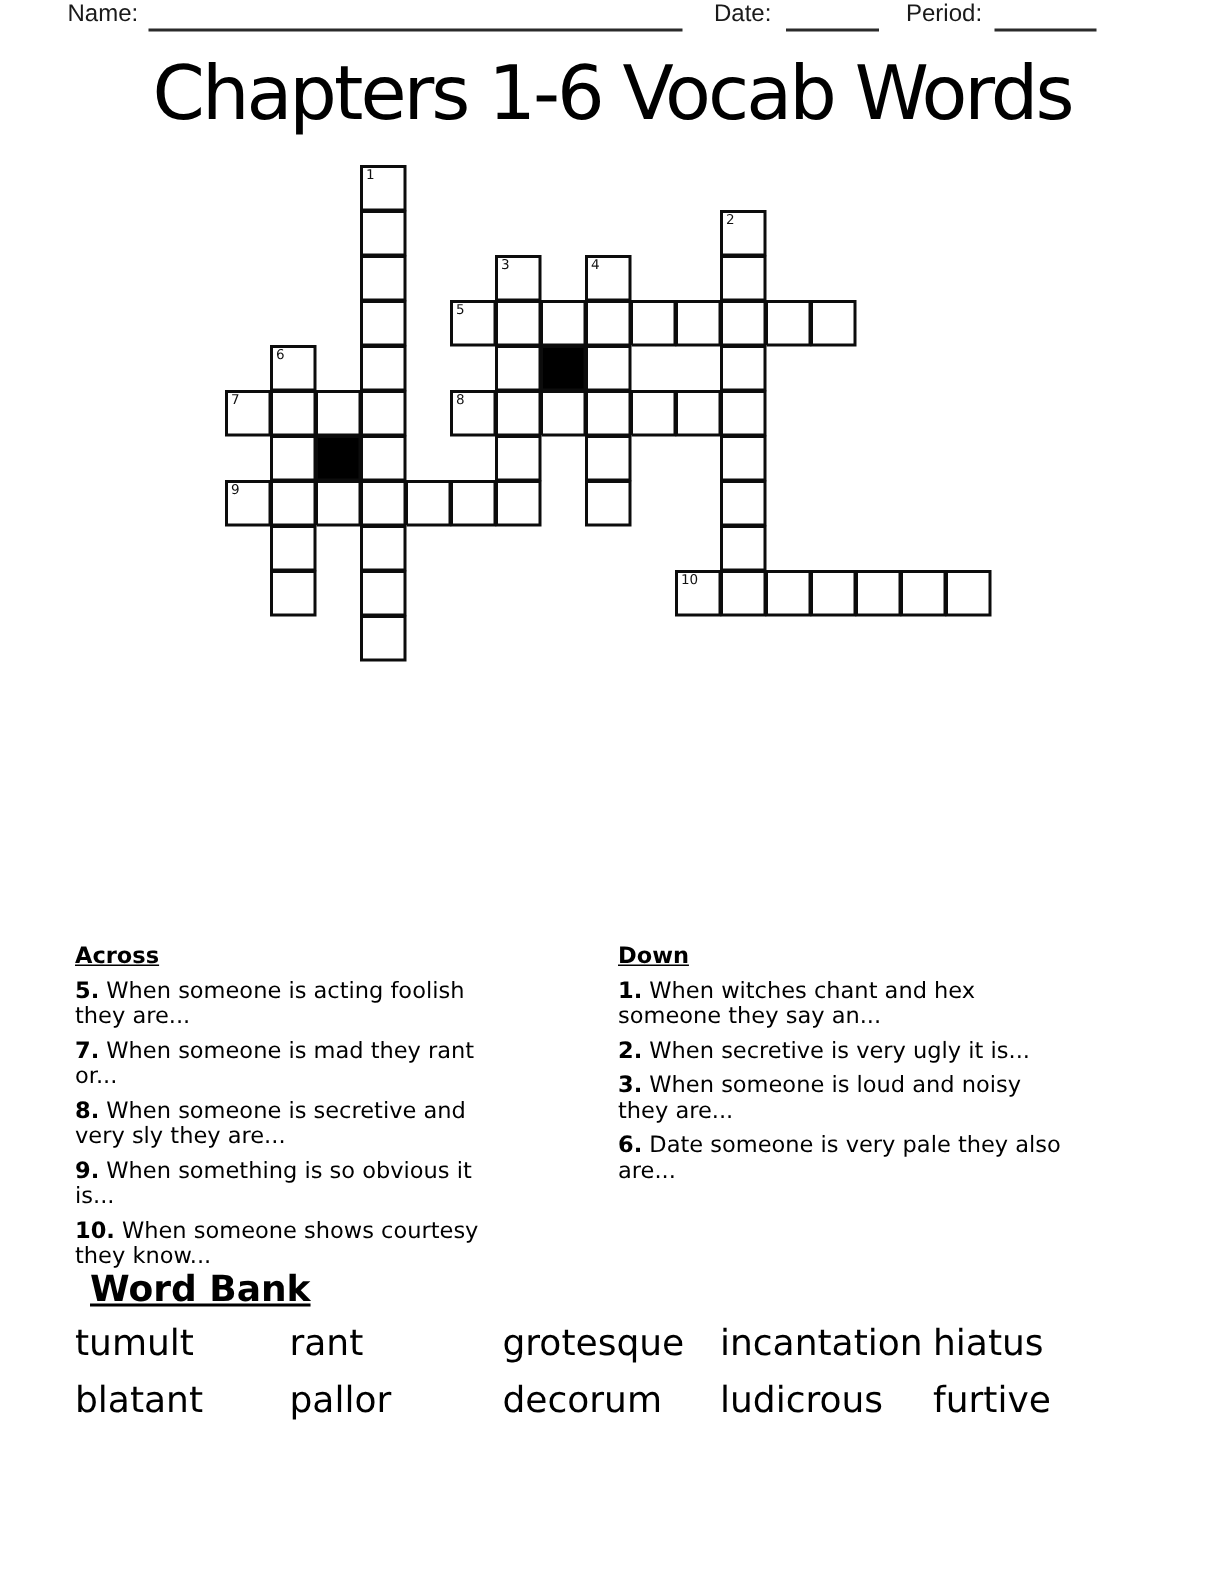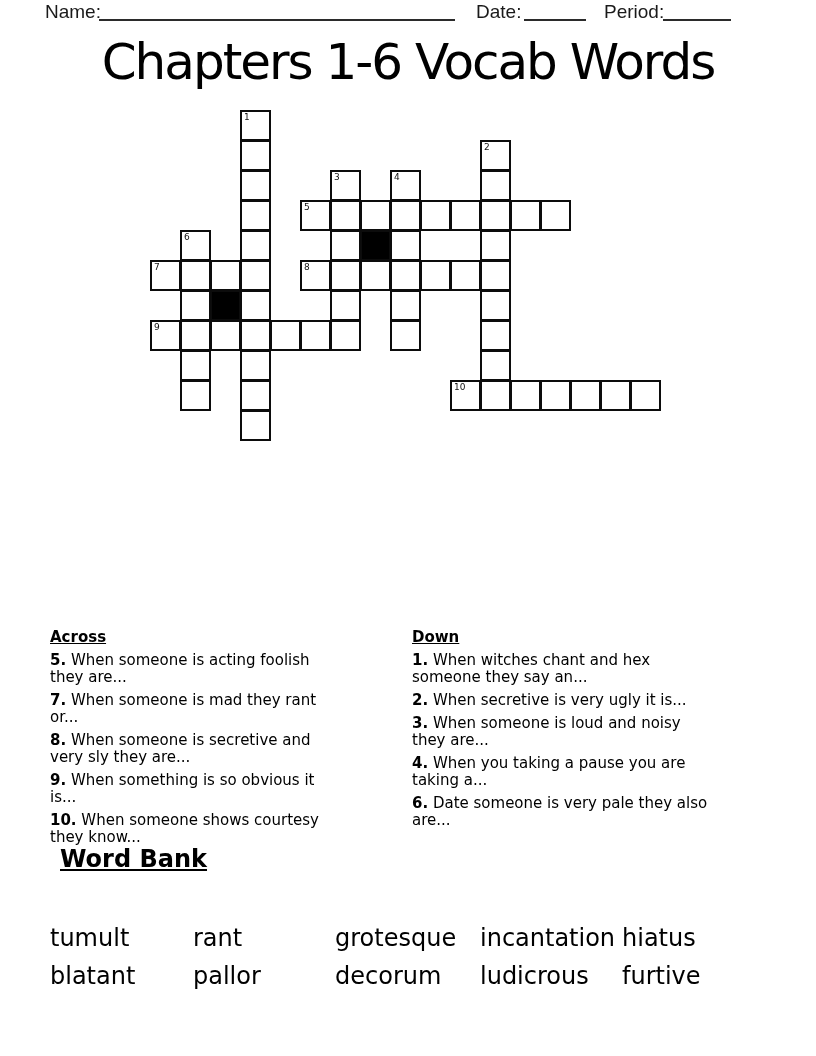--- a/index.html
+++ b/index.html
@@ -1,41 +1,41 @@
 <!DOCTYPE html>
 <html><head>
 <meta charset="utf-8">
 <style>
   html,body{margin:0;padding:0;}
   body{
     width:816px;height:1056px;background:#ffffff;color:#000;
     font-family:"DejaVu Sans",sans-serif;position:relative;overflow:hidden;
   }
   
-  .hdr-label{position:absolute;top:1px;font-family:"Liberation Sans",sans-serif;font-size:19px;color:#1a1a1a;}
+  .hdr-label{position:absolute;top:1px;font-family:"Liberation Sans",sans-serif;font-size:16px;color:#1a1a1a;}
   .blank-line{position:absolute;top:3px;height:16px;border-bottom:2px solid #2b2b2b;}
   
   .title{position:absolute;left:0;right:0;top:33px;margin:0;text-align:center;
          font-size:50px;font-weight:normal;letter-spacing:-2px;white-space:nowrap;}
   
   .grid{position:absolute;left:150px;top:110px;width:512px;height:332px;}
   .cell{position:absolute;width:31px;height:31px;box-sizing:border-box;
         border:2px solid #0c0c0c;background:#fff;}
   .cell.black{background:#000;}
   .cell .num{position:absolute;top:0;left:2px;font-size:9px;line-height:10px;color:#111;}
   
   .clues{position:absolute;top:629px;font-size:15px;line-height:17px;}
   .clues-across{left:50px;width:292px;}
   .clues-down{left:412px;width:302px;}
   .clue-head{font-weight:bold;text-decoration:underline;margin-bottom:6px;font-size:15px;}
   .clue{margin-bottom:6px;}
   .clue b{font-weight:bold;}
   
   .wb-head{position:absolute;left:60px;top:845px;margin:0;font-size:24px;font-weight:bold;text-decoration:underline;}
-  .wb-words{position:absolute;left:50px;top:924px;width:716px;display:grid;
+  .wb-words{position:absolute;left:50px;top:881px;width:716px;display:grid;
             grid-template-columns:143px 142px 145px 142px auto;row-gap:9px;
             font-size:24px;line-height:29px;}
 </style>
 </head>
 <body>
 
 <div>
   <span class="hdr-label" style="left:45px">Name:</span>
   <span class="blank-line" style="left:99px;width:356px"></span>
   <span class="hdr-label" style="left:476px">Date:</span>
@@ -141,21 +141,20 @@
       <div class="clue"><b>10.</b><span> When someone shows courtesy they know...</span></div>
     </div>
 </div>
 
 <div class="clues clues-down">
   <div class="clue-head">Down</div>
   <div id="down-list">
       <div class="clue"><b>1.</b><span> When witches chant and hex someone they say an...</span></div>
       <div class="clue"><b>2.</b><span> When secretive is very ugly it is...</span></div>
       <div class="clue"><b>3.</b><span> When someone is loud and noisy they are...</span></div>
-      <div class="clue"><b>4.</b><span> When you taking a pause you are taking a...</span></div>
       <div class="clue"><b>6.</b><span> Date someone is very pale they also are...</span></div>
     </div>
 </div>
 
 <h2 class="wb-head">Word Bank</h2>
 <div id="wb-words" class="wb-words">
     <span>tumult</span>
     <span>rant</span>
     <span>grotesque</span>
     <span>incantation</span>

